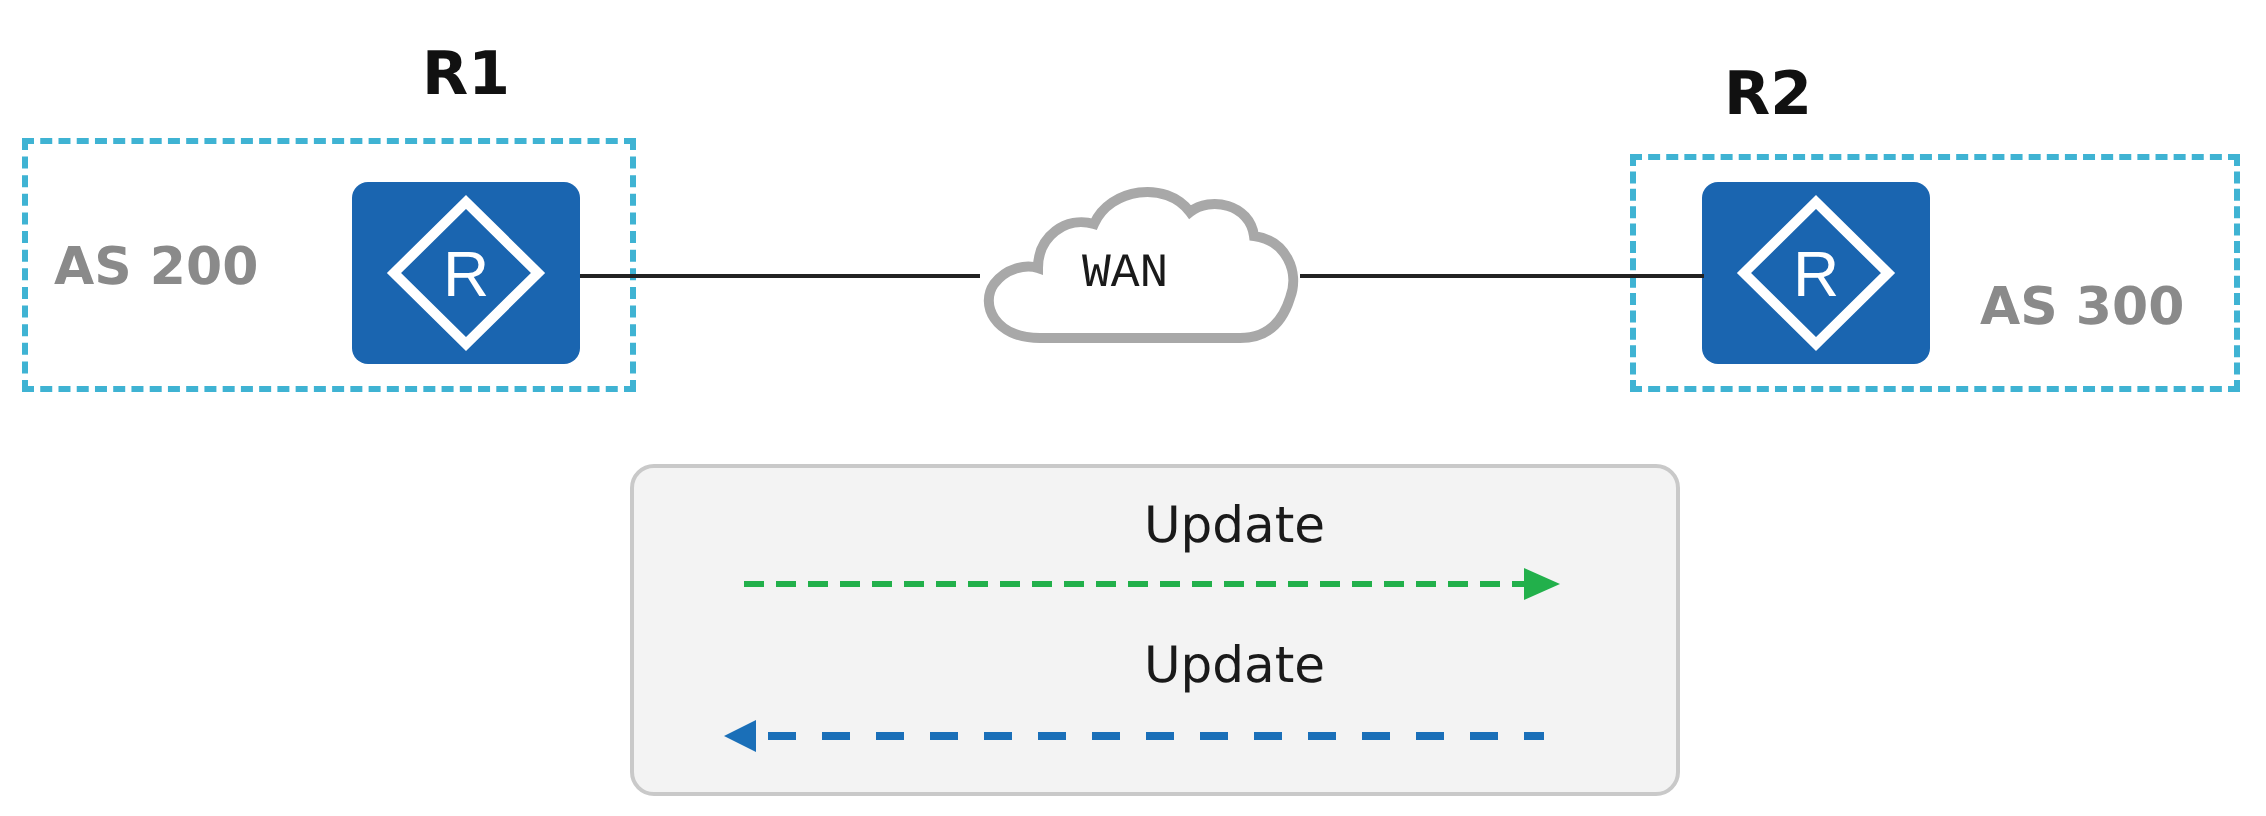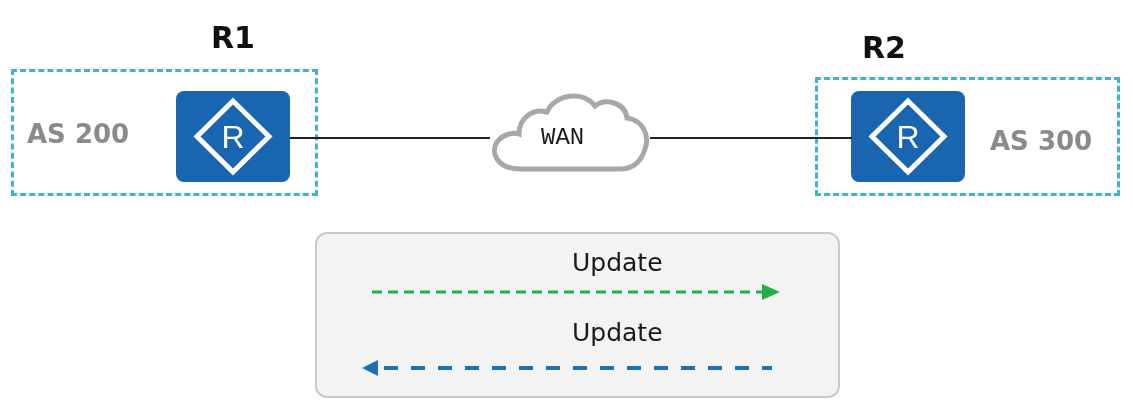--- a/index.html
+++ b/index.html
@@ -23,21 +23,21 @@
 <div class="abs as-label" style="left:27px; top:119px;">AS 200</div>
 <div class="abs router" style="left:176px; top:91px;">
   <svg width="114" height="91">
     <polygon points="57,10 93,45.5 57,81 21,45.5" fill="none" stroke="#fff" stroke-width="5"></polygon>
     <text x="57" y="57" text-anchor="middle" fill="#fff" font-size="32" font-family="Liberation Sans, sans-serif">R</text>
   </svg>
 </div>
 
 <div class="abs rlabel" style="left:862px; top:30px;">R2</div>
 <div class="abs as-box" style="left:815px; top:77px; width:305px; height:119px;"></div>
-<div class="abs as-label" style="left:990px; top:126px;">AS 300</div>
+<div class="abs as-label" style="left:990px; top:139px;">AS 300</div>
 <div class="abs router" style="left:851px; top:91px;">
   <svg width="114" height="91">
     <polygon points="57,10 93,45.5 57,81 21,45.5" fill="none" stroke="#fff" stroke-width="5"></polygon>
     <text x="57" y="57" text-anchor="middle" fill="#fff" font-size="32" font-family="Liberation Sans, sans-serif">R</text>
   </svg>
 </div>
 
 <div class="abs link" style="left:290px; top:137px; width:200px;"></div>
 <div class="abs link" style="left:650px; top:137px; width:202px;"></div>
 

